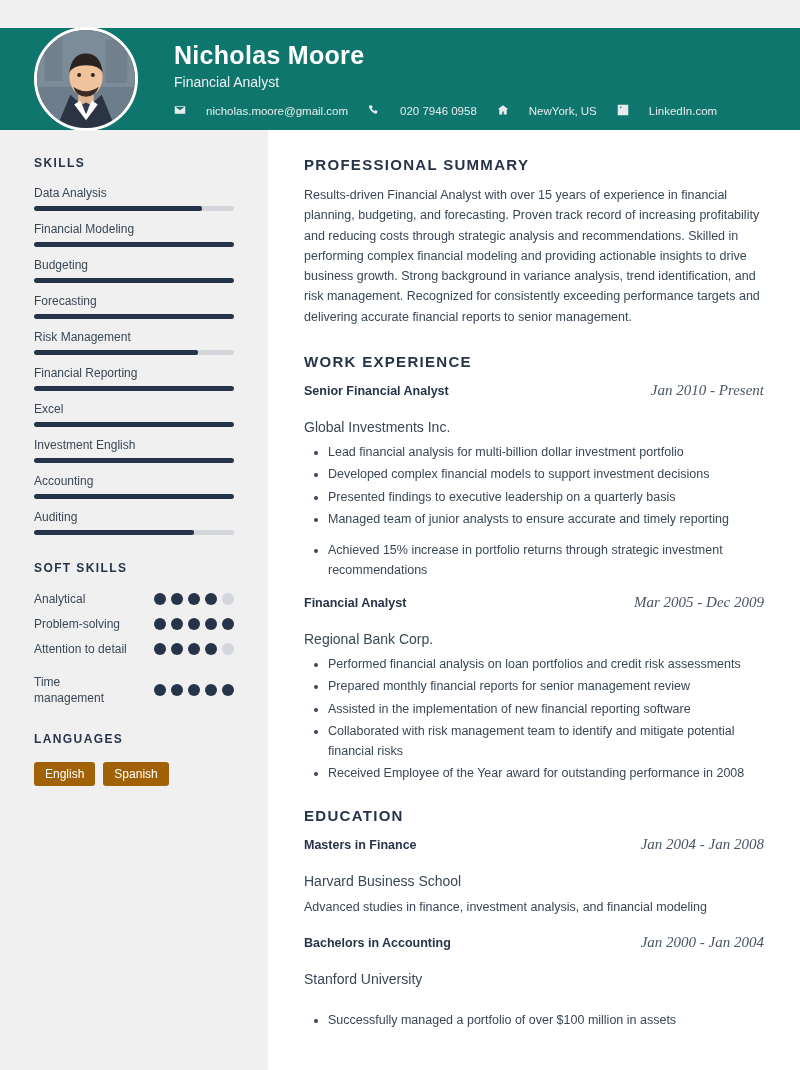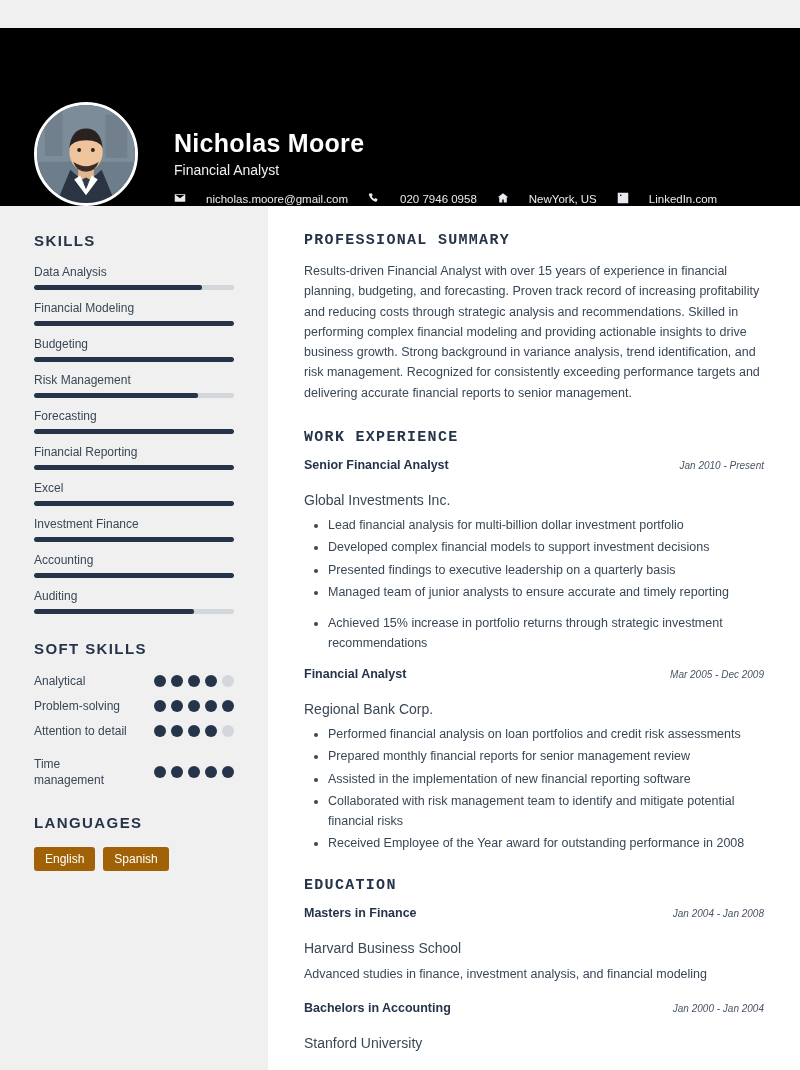--- a/index.html
+++ b/index.html
@@ -20,24 +20,24 @@
     background: #f0f0f0;
   }
   .top-strip .left-fill {
     width: 268px;
     height: 28px;
     background: #f0f0f0;
   }
 
   
   .header {
-    background: #000000;
-    height: 178px;
+    background: #0f766e;
+    height: 102px;
     display: flex;
-    align-items: flex-end;
+    align-items: center;
     padding: 0 34px;
     color: #fff;
   }
   .avatar {
     width: 104px;
     height: 104px;
     border-radius: 50%;
     border: 3px solid #ffffff;
     overflow: hidden;
     flex: 0 0 auto;
@@ -79,21 +79,21 @@
     background: #f0f0f0;
     padding: 26px 34px 40px 34px;
   }
   .main {
     flex: 1 1 auto;
     background: #ffffff;
     padding: 26px 36px 30px 36px;
   }
 
   .side-h {
-    font-size: 15px;
+    font-size: 12px;
     font-weight: bold;
     letter-spacing: 1.4px;
     color: #263449;
     margin-bottom: 16px;
   }
   .skill { margin-bottom: 11px; }
   .skill-name {
     font-size: 12px;
     color: #3a4756;
     margin-bottom: 6px;
@@ -136,21 +136,20 @@
     padding: 5px 11px;
     border-radius: 3px;
   }
 
   .main-h {
     font-size: 15px;
     font-weight: bold;
     letter-spacing: 1.3px;
     color: #263449;
     margin-bottom: 12px;
-    font-family: Liberation Mono, monospace;
   }
   .summary {
     font-size: 12.5px;
     line-height: 1.62;
     color: #3a4756;
     margin-bottom: 26px;
   }
   .section { margin-bottom: 24px; }
   .entry { margin-bottom: 14px; }
   .entry-top {
@@ -158,24 +157,25 @@
     justify-content: space-between;
     align-items: baseline;
     gap: 12px;
   }
   .entry-title {
     font-size: 12.5px;
     font-weight: bold;
     color: #263449;
   }
   .entry-date {
-    font-size: 10px;
+    font-size: 15px;
     font-style: italic;
     color: #4a5565;
     white-space: nowrap;
+    font-family: Liberation Serif, serif;
   }
   .entry-sub {
     font-size: 14px;
     color: #3a4756;
     margin-top: 20px;
   }
   .entry-desc {
     font-size: 12.5px;
     color: #3a4756;
     margin-top: 9px;
@@ -291,45 +291,45 @@
               <i style="width: 100%;"></i>
             </div>
         </div>
         <div class="skill">
           <div class="skill-name">Budgeting</div>
           <div class="bar">
               <i style="width: 100%;"></i>
             </div>
         </div>
         <div class="skill">
+          <div class="skill-name">Forecasting</div>
+          <div class="bar">
+              <i style="width: 100%;"></i>
+            </div>
+        </div>
+        <div class="skill">
           <div class="skill-name">Risk Management</div>
           <div class="bar">
               <i style="width: 82%;"></i>
             </div>
         </div>
         <div class="skill">
-          <div class="skill-name">Forecasting</div>
-          <div class="bar">
-              <i style="width: 100%;"></i>
-            </div>
-        </div>
-        <div class="skill">
           <div class="skill-name">Financial Reporting</div>
           <div class="bar">
               <i style="width: 100%;"></i>
             </div>
         </div>
         <div class="skill">
           <div class="skill-name">Excel</div>
           <div class="bar">
               <i style="width: 100%;"></i>
             </div>
         </div>
         <div class="skill">
-          <div class="skill-name">Investment Finance</div>
+          <div class="skill-name">Investment English</div>
           <div class="bar">
               <i style="width: 100%;"></i>
             </div>
         </div>
         <div class="skill">
           <div class="skill-name">Accounting</div>
           <div class="bar">
               <i style="width: 100%;"></i>
             </div>
         </div>

